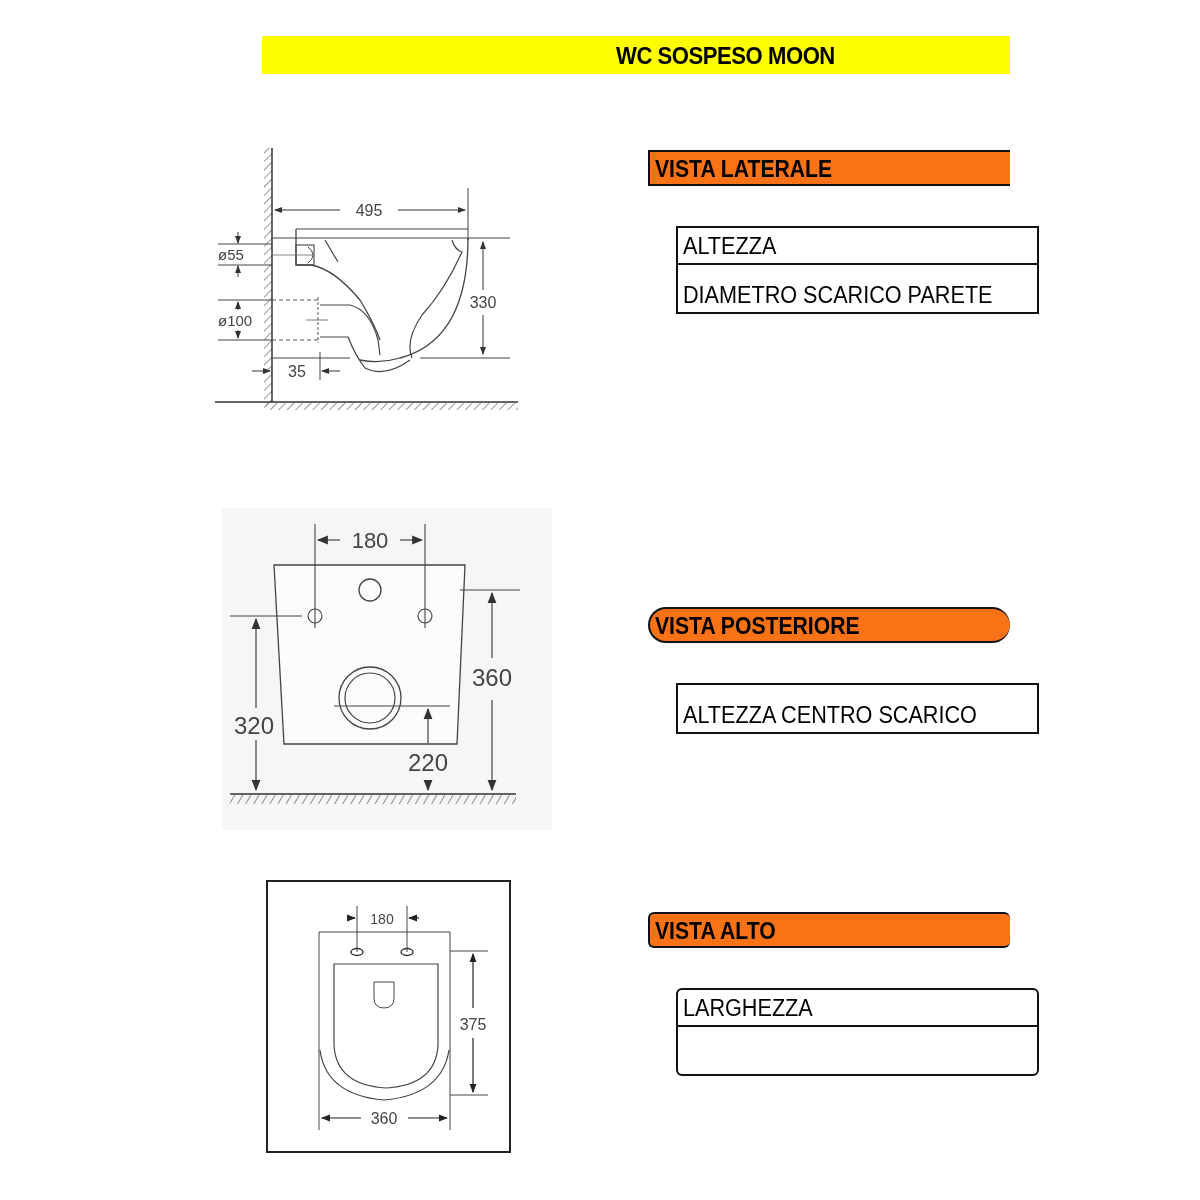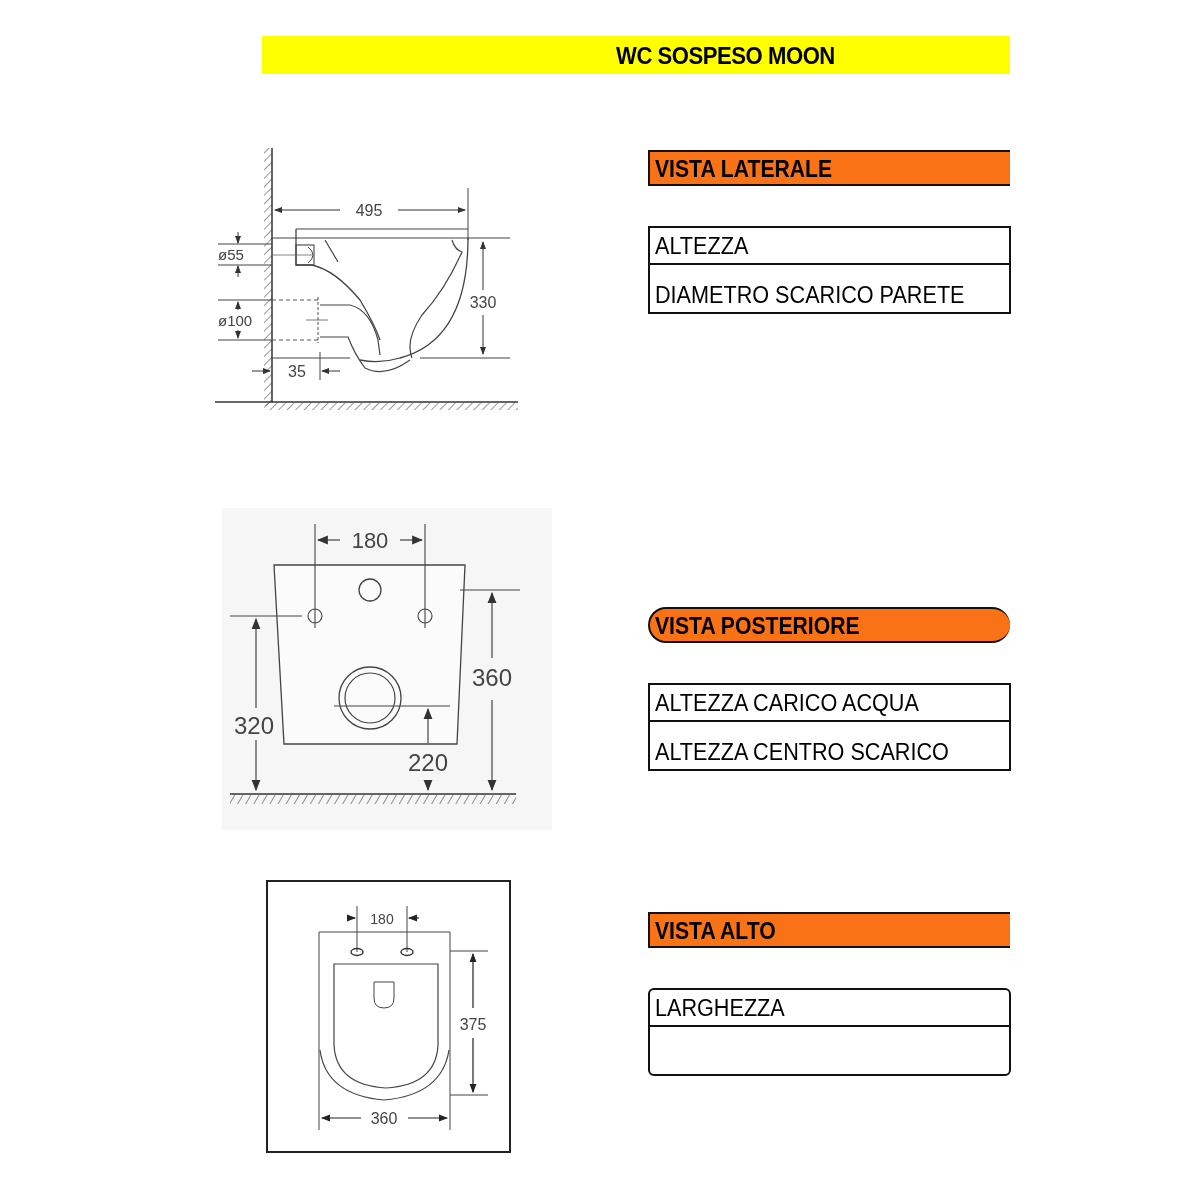--- a/index.html
+++ b/index.html
@@ -1,21 +1,21 @@
 <!DOCTYPE html>
 <html><head>
 <meta charset="utf-8">
 <style>
   html, body { margin:0; padding:0; background:#ffffff; }
   body { width:1200px; height:1200px; position:relative; overflow:hidden; font-family:"Liberation Sans", sans-serif; color:#000; }
   .title-bar { position:absolute; left:262px; top:36px; width:748px; height:38px; background:#ffff00; }
   .title-text { position:absolute; left:616px; top:42px; font-weight:bold; font-size:24px; letter-spacing:-0.5px; transform:scaleX(0.92); transform-origin:left; white-space:nowrap; }
   .section-head { position:absolute; left:648px; width:362px; height:36px; background:#f97316; border-top:2px solid #111; border-bottom:2px solid #111; border-left:2px solid #111; box-sizing:border-box; }
   .section-head span { position:absolute; left:5px; top:4px; font-weight:bold; font-size:23px; transform:scaleX(0.92); transform-origin:left; white-space:nowrap; }
-  .spec-table { position:absolute; left:648px; width:363px; border:2px solid #111; box-sizing:border-box; }
+  .spec-table { position:absolute; left:676px; width:363px; border:2px solid #111; box-sizing:border-box; }
   .spec-row { height:37px; border-bottom:2px solid #111; box-sizing:border-box; position:relative; }
   .spec-row:last-child { border-bottom:none; height:35px;margin-top:12px; }
   .spec-row span { position:absolute; left:5px; top:5px; font-size:23px; white-space:nowrap; transform:scaleX(0.94); transform-origin:left; }
   svg { position:absolute; }
   .dim { font-family:"Liberation Sans", sans-serif; fill:#444; }
 </style>
 </head>
 <body>
 
 <div class="title-bar"></div>
@@ -142,23 +142,20 @@
 
   <line x1="8" y1="286" x2="294" y2="286" stroke="#333" stroke-width="1.5"></line>
   <rect x="8" y="287" width="286" height="9" fill="url(#hatchF)"></rect>
 </svg>
 
 <div class="section-head" style="top:607px;border-radius:18px;">
     <span>VISTA POSTERIORE</span>
   </div>
 <div class="spec-table" style="top:683px;">
   <div class="spec-row">
-      <span>ALTEZZA CARICO ACQUA</span>
-    </div>
-  <div class="spec-row">
       <span>ALTEZZA CENTRO SCARICO</span>
     </div>
 </div>
 
 <svg style="left:266px;top:880px;" width="246" height="274" viewBox="0 0 246 274">
   <defs>
     <marker id="arrT" markerWidth="8" markerHeight="8" refX="7" refY="4" orient="auto-start-reverse">
       <path d="M0,1 L8,4 L0,7 Z" fill="#222"></path>
     </marker>
   </defs>
@@ -185,21 +182,21 @@
   <line x1="184" y1="215" x2="222" y2="215" stroke="#444" stroke-width="1"></line>
   <line x1="207" y1="128" x2="207" y2="74" stroke="#222" stroke-width="1.2" marker-end="url(#arrT)"></line>
   <line x1="207" y1="158" x2="207" y2="212" stroke="#222" stroke-width="1.2" marker-end="url(#arrT)"></line>
   <text class="dim" x="207" y="150" font-size="16" text-anchor="middle" fill="#222">375</text>
 
   <line x1="95" y1="238" x2="56" y2="238" stroke="#222" stroke-width="1.2" marker-end="url(#arrT)"></line>
   <line x1="142" y1="238" x2="181" y2="238" stroke="#222" stroke-width="1.2" marker-end="url(#arrT)"></line>
   <text class="dim" x="118" y="244" font-size="16" text-anchor="middle" fill="#222">360</text>
 </svg>
 
-<div class="section-head" style="top:912px;">
+<div class="section-head" style="top:912px;border-radius:6px;">
     <span>VISTA ALTO</span>
   </div>
 <div class="spec-table" style="top:988px;border-radius:6px;">
   <div class="spec-row">
       <span>LARGHEZZA</span>
     </div>
   <div class="spec-row">
       <span></span>
     </div>
 </div>

